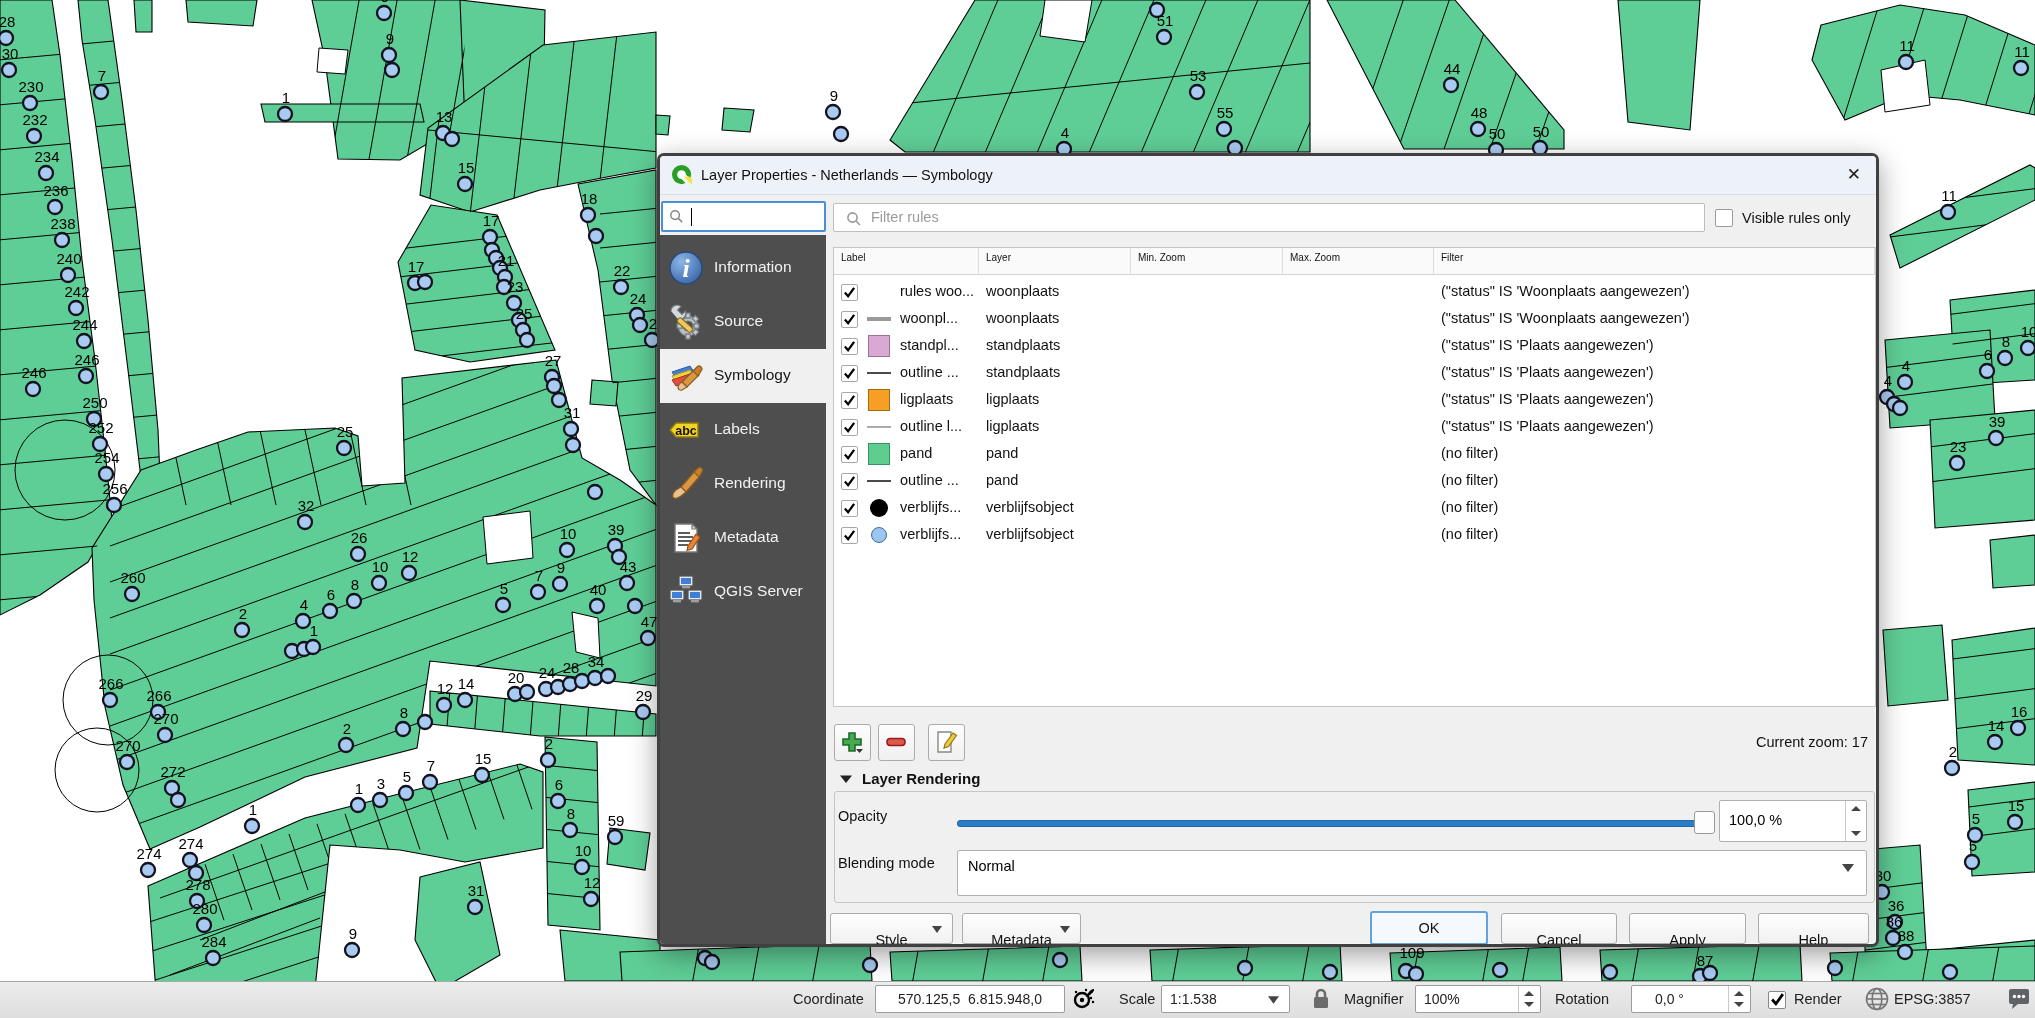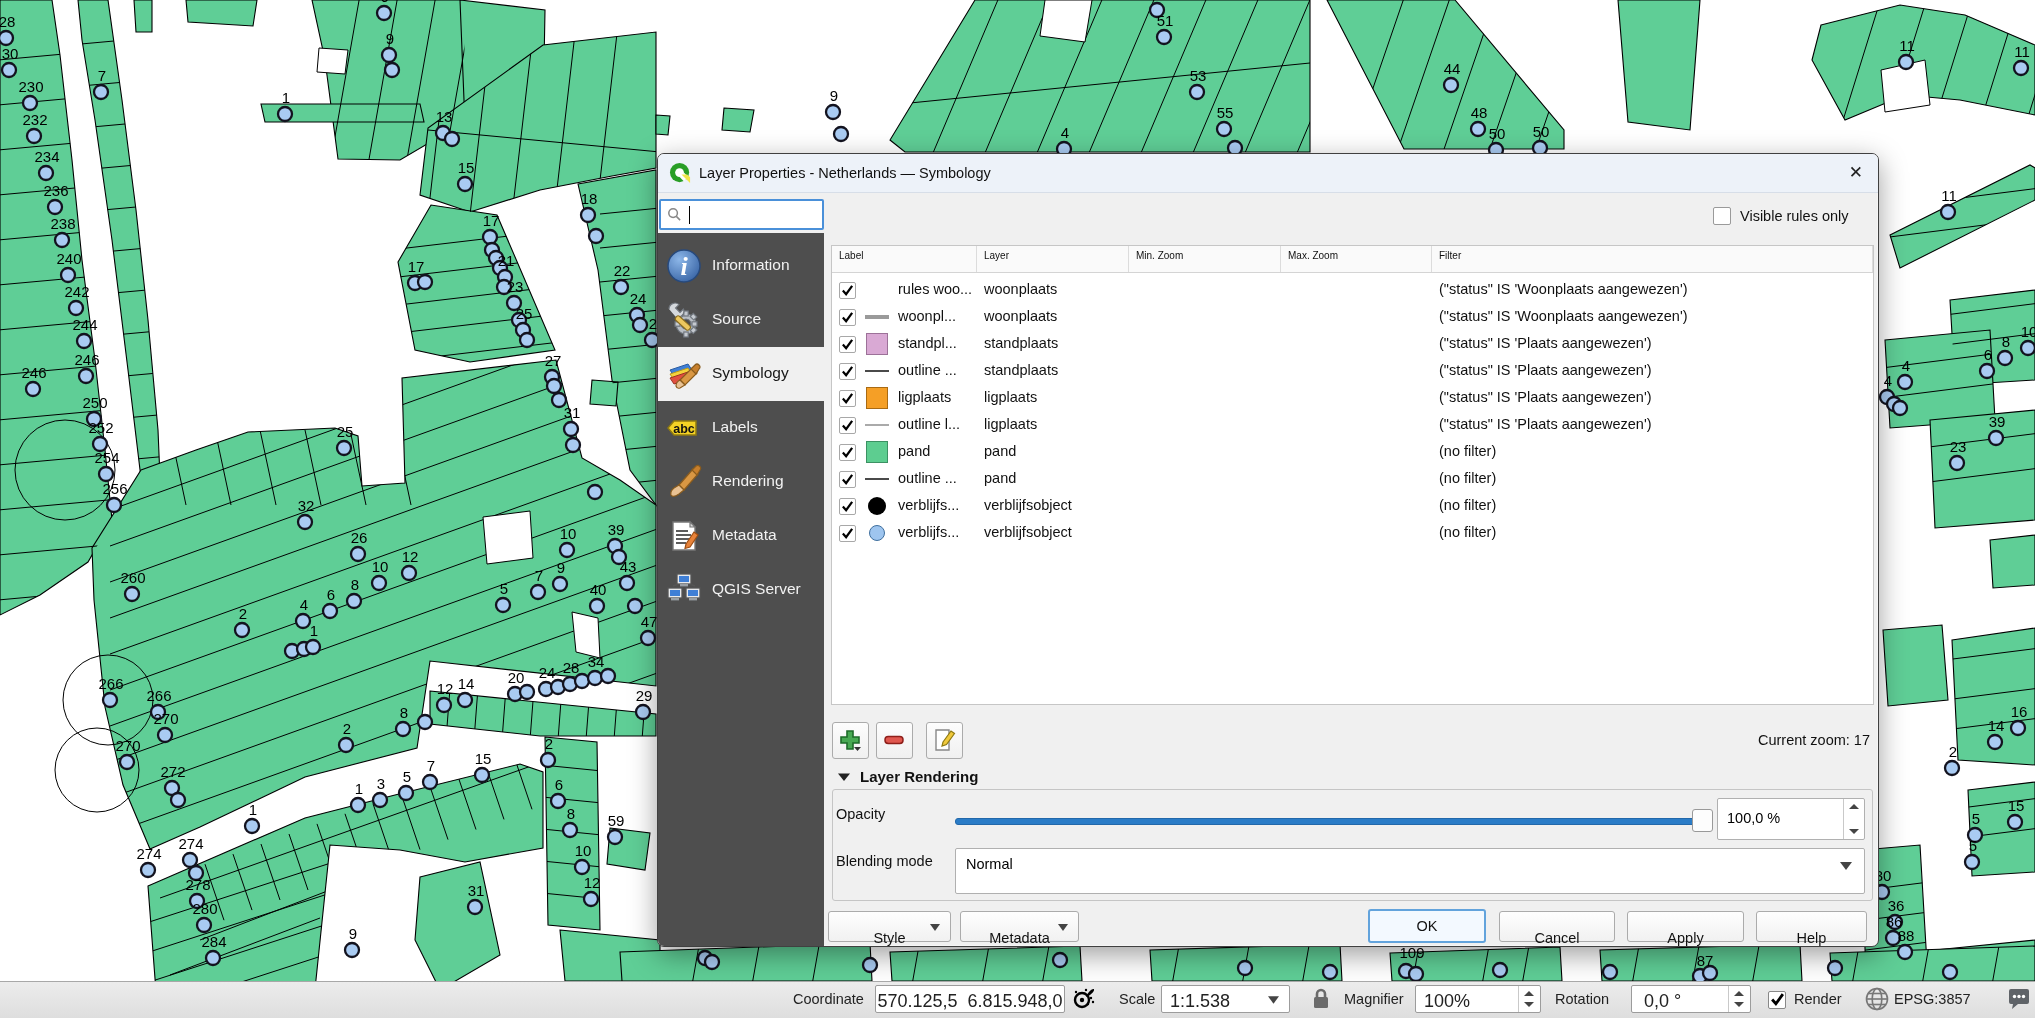--- a/index.html
+++ b/index.html
@@ -2,21 +2,21 @@
 <html><head>
 <meta charset="utf-8">
 <style>
 * { margin:0; padding:0; box-sizing:border-box; }
 html,body { width:2035px; height:1018px; overflow:hidden; }
 body { font-family:"Liberation Sans", sans-serif; position:relative; background:#fff; }
 #root { position:absolute; left:0; top:0; width:2035px; height:1018px; overflow:hidden; }
 
 
 #dlg { position:absolute; left:657px; top:153px; width:1222px; height:794px;
-  background:#f0f0f0; border:1px solid #404040; border-radius:7px;
+  background:#f0f0f0; border:3px solid #404040; border-radius:7px;
   box-shadow:0 8px 28px rgba(0,0,0,0.38), 0 0 0 1px rgba(255,255,255,0.4) inset; overflow:hidden; }
 #titlebar { position:absolute; left:0; top:0; width:100%; height:39px; background:#edf2f9; border-bottom:1px solid #d7dee8; }
 #titletext { position:absolute; left:41px; top:11px; font-size:14.5px; color:#111; }
 #closex { position:absolute; right:15px; top:8px; font-size:17px; color:#222; }
 #sbsearch { position:absolute; left:1px; top:45px; width:165px; height:31px; background:#fff; border:2px solid #4a90d9; border-radius:2px; }
 #caret { position:absolute; left:28px; top:5px; width:1.4px; height:18px; background:#000; }
 #sidebar { position:absolute; left:0; top:79px; width:166px; height:715px; background:#4e4e4e; }
 .sbitem { position:absolute; left:0; width:166px; height:54px; }
 .sbitem.sel { background:#f0f0f0; }
 .sbicon { position:absolute; left:8px; top:9px; }
@@ -45,21 +45,21 @@
 .spincol { position:absolute; right:0; top:0; width:21px; height:40px; border-left:1px solid #c9c9c9; }
 .spinup { position:absolute; left:5px; top:5px; width:0; height:0; border-left:5px solid transparent; border-right:5px solid transparent; border-bottom:5px solid #444; }
 .spindn { position:absolute; left:5px; bottom:5px; width:0; height:0; border-left:5px solid transparent; border-right:5px solid transparent; border-top:5px solid #444; }
 #blendcombo { position:absolute; left:297px; top:694px; width:910px; height:46px; background:#fff; border:1px solid #b0b0b0; border-radius:2px; font-size:14.5px; padding:7px 0 0 10px; }
 .btn { position:absolute; top:757px; height:31px; background:linear-gradient(#fefefe,#f1f1f1); border:1px solid #ababab; border-radius:3px; font-size:14.5px; text-align:center; padding-top:18px; color:#111; }
 .okbtn { top:755px; height:34px; border:2px solid #62a3dc; background:#f3f9ff; padding-top:7px; }
 
 
 #statusbar { position:absolute; left:0; top:981px; width:2035px; height:37px; background:linear-gradient(#ececec,#dedede); border-top:1px solid #a8a8a8; font-size:14.5px; color:#222; }
 .sbtext { position:absolute; top:9px; }
-.sbbox { position:absolute; top:3px; height:28px; background:#fff; border:1px solid #9c9c9c; border-radius:2px; padding-top:5px; font-size:18px; }
+.sbbox { position:absolute; top:3px; height:28px; background:#fff; border:1px solid #9c9c9c; border-radius:2px; padding-top:5px; font-size:14px; }
 .spincol2 { position:absolute; right:0; top:0; width:22px; height:26px; border-left:1px solid #c9c9c9; }
 .rcheck { position:absolute; left:1768px; top:9px; width:18px; height:18px; background:#fff; border:1px solid #888; border-radius:2px; }
 </style>
 </head>
 <body>
 <div id="root">
 <svg width="2035" height="1018" viewBox="0 0 2035 1018" style="position:absolute;left:0;top:0">
 <rect width="2035" height="1018" fill="#ffffff"></rect>
 <defs>
 <clipPath id="cA">
@@ -818,20 +818,27 @@
 <rect x="20" y="16" width="14" height="10" fill="#e8eaed" stroke="#555" stroke-width="1.3"></rect>
 <rect x="22" y="18" width="10" height="6" fill="#3f7fd6"></rect>
 <rect x="14" y="12" width="8" height="2.4" fill="#9aa0a6"></rect>
 <rect x="5" y="26" width="8" height="2.4" fill="#9aa0a6"></rect>
 <rect x="23" y="26" width="8" height="2.4" fill="#9aa0a6"></rect>
 </g>
 </svg></span>
           <span class="sblabel">QGIS Server</span>
         </div>
 </div>
+<div id="filterbox">
+        <svg width="16" height="16" viewBox="0 0 16 16" style="position:absolute;left:12px;top:7px">
+          <circle cx="6.5" cy="6.5" r="4.6" fill="none" stroke="#999" stroke-width="1.6"></circle>
+          <line x1="10" y1="10" x2="14" y2="14" stroke="#999" stroke-width="1.6"></line>
+        </svg>
+        <span id="filterph">Filter rules</span>
+      </div>
 <div class="vcheck" style="left:1055px;top:53px;width:18px;height:18px"></div>
 <div id="vrlabel">Visible rules only</div>
 <div id="ruletable">
 <div id="thead">
 <div class="th" style="left:0px;width:145px">Label</div>
 <div class="th" style="left:145px;width:152px">Layer</div>
 <div class="th" style="left:297px;width:152px">Min. Zoom</div>
 <div class="th" style="left:449px;width:151px">Max. Zoom</div>
 <div class="th" style="left:600px;width:441px">Filter</div>
 </div>
@@ -1029,21 +1036,21 @@
 <div style="position:absolute;left:1311px;top:5px"><svg width="20" height="24" viewBox="0 0 20 24">
 <rect x="3" y="10" width="14" height="11" rx="1.5" fill="#6b6b6b"></rect>
 <path d="M6 10 L6 7 a4 4 0 0 1 8 0 L14 10" fill="none" stroke="#6b6b6b" stroke-width="2.6"></path>
 </svg></div>
 <span class="sbtext" style="left:1344px">Magnifier</span>
 <div class="sbbox" style="left:1415px;width:126px;padding-left:8px">100%<div class="spincol2">
           <div class="spinup"></div>
           <div class="spindn"></div>
         </div></div>
 <span class="sbtext" style="left:1555px">Rotation</span>
-<div class="sbbox" style="left:1631px;width:120px;padding-left:12px">0,0 °<div class="spincol2">
+<div class="sbbox" style="left:1631px;width:120px;padding-left:23px">0,0 °<div class="spincol2">
           <div class="spinup"></div>
           <div class="spindn"></div>
         </div></div>
 <div class="rcheck">
         <svg width="15" height="15" viewBox="0 0 14 14" style="position:absolute;left:1px;top:0px">
           <path d="M2 7 L5.5 11 L12 2" fill="none" stroke="#000" stroke-width="2.6"></path>
         </svg>
       </div>
 <span class="sbtext" style="left:1794px">Render</span>
 <div style="position:absolute;left:1864px;top:4px"><svg width="26" height="26" viewBox="0 0 26 26">

